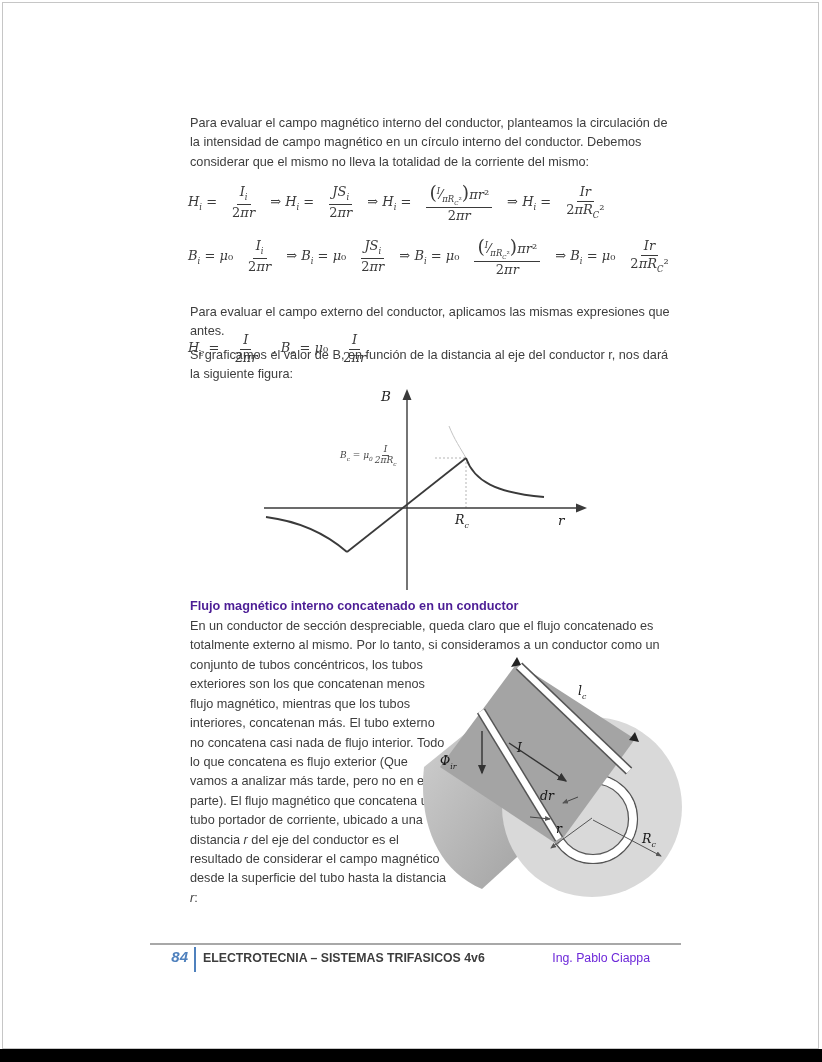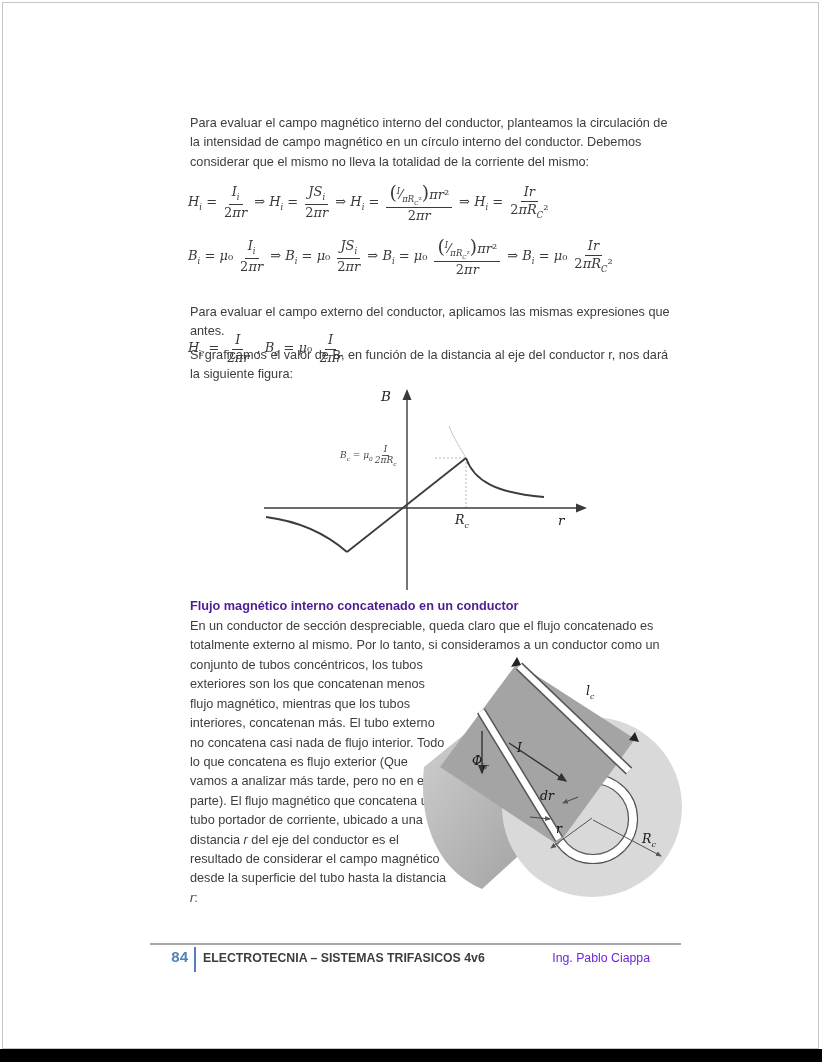--- a/index.html
+++ b/index.html
@@ -4,21 +4,21 @@
 <style>
   html,body{margin:0;padding:0;background:#ffffff;}
   .stage{position:relative;width:822px;height:1062px;background:#fff;overflow:hidden;
          font-family:"Liberation Sans",sans-serif;color:#3d3d3d;}
   .frame{position:absolute;top:2px;left:2px;right:3px;bottom:13px;border:1px solid #c6c6c6;}
   .bottombar{position:absolute;left:0;right:0;bottom:0;height:13px;background:#000;}
   .abs{position:absolute;}
   .body-text{font-size:12.7px;line-height:19.4px;color:#3d3d3d;}
   .heading{font-size:12.7px;line-height:19.4px;font-weight:bold;color:#4c1d95;}
   
-  .mathrow{position:absolute;display:flex;align-items:center;gap:7px;
+  .mathrow{position:absolute;display:flex;align-items:center;gap:15px;
            font-family:"DejaVu Serif",serif;font-size:13px;color:#3a3a3a;white-space:nowrap;}
   .frac{display:inline-flex;flex-direction:column;align-items:center;vertical-align:middle;}
   .frac .num{display:block;padding:0 3px 1px 3px;border-bottom:1px solid #3a3a3a;text-align:center;line-height:1.15;}
   .frac .den{display:block;padding-top:1px;text-align:center;line-height:1.15;}
   .mathrow .bp{font-size:1.45em;font-weight:300;}
   .mathrow sub{font-size:0.65em;}
   .mathrow sup{font-size:0.65em;}
   
   .figure{position:absolute;}
   .glabel{position:absolute;font-family:"DejaVu Serif",serif;font-style:italic;
@@ -29,21 +29,21 @@
   .peaklbl .sfrac{display:inline-flex;flex-direction:column;align-items:center;}
   .peaklbl .sfrac .num{border-bottom:0.8px solid #555;padding:0 2px;line-height:1.1;}
   .peaklbl .sfrac .den{line-height:1.1;}
   .peaklbl sub{font-size:0.65em;}
   
   .dlabel{position:absolute;font-family:"DejaVu Serif",serif;font-style:italic;
           font-size:12.5px;color:#151515;}
   .dlabel sub{font-size:0.62em;}
   
   .footer-rule{position:absolute;background:#a8a8a8;}
-  .pageno{position:absolute;font-size:15px;font-weight:bold;text-align:right;}
+  .pageno{position:absolute;font-size:15px;font-weight:bold;text-align:right;font-style:italic;}
   .footer-text{position:absolute;font-size:12.3px;font-weight:600;color:#3d3d3d;}
   .footer-author{position:absolute;font-size:12.3px;color:#6d28d9;text-align:right;}
   .vbar{position:absolute;width:2px;}
 </style>
 </head>
 <body>
 
 <div class="stage">
   <div class="frame"></div>
 
@@ -182,23 +182,23 @@
 
       <line x1="62" y1="76" x2="62" y2="118" stroke="#333" stroke-width="1.4" marker-end="url(#arr)"></line>
 
       <line x1="110" y1="162" x2="130" y2="164" stroke="#444" stroke-width="1" marker-end="url(#arrS)"></line>
       <line x1="158" y1="142" x2="143" y2="148" stroke="#444" stroke-width="1" marker-end="url(#arrS)"></line>
 
       <line x1="172" y1="163" x2="131" y2="193" stroke="#555" stroke-width="1" marker-end="url(#arrS)"></line>
 
       <line x1="173" y1="165" x2="241" y2="201" stroke="#555" stroke-width="1" marker-end="url(#arrS)"></line>
     </svg>
-    <div class="dlabel" style="left:166px;top:28px;">l<sub>c</sub></div>
+    <div class="dlabel" style="left:158px;top:28px;">l<sub>c</sub></div>
     <div class="dlabel" style="left:97px;top:85px;">I</div>
-    <div class="dlabel" style="left:52px;top:98px;text-align:center;">Φ<sub>ir</sub></div>
+    <div class="dlabel" style="left:20px;top:98px;text-align:center;">Φ<sub>ir</sub></div>
     <div class="dlabel" style="left:120px;top:133px;">d<i>r</i></div>
     <div class="dlabel" style="left:136px;top:166px;">r</div>
     <div class="dlabel" style="left:222px;top:176px;">R<sub>c</sub></div>
   </div>
 
   <div class="footer-rule" style="left:150px;top:943px;width:531px;height:2px;"></div>
   <div class="pageno" style="left:150px;top:948px;width:38px;color:#4f81bd;">84</div>
   <div class="vbar" style="left:194px;top:947px;height:25px;background:#4f81bd;"></div>
   <div class="footer-text" style="left:203px;top:951px;">ELECTROTECNIA – SISTEMAS TRIFASICOS 4v6</div>
   <div class="footer-author" style="left:480px;top:951px;width:170px;">Ing. Pablo Ciappa</div>

